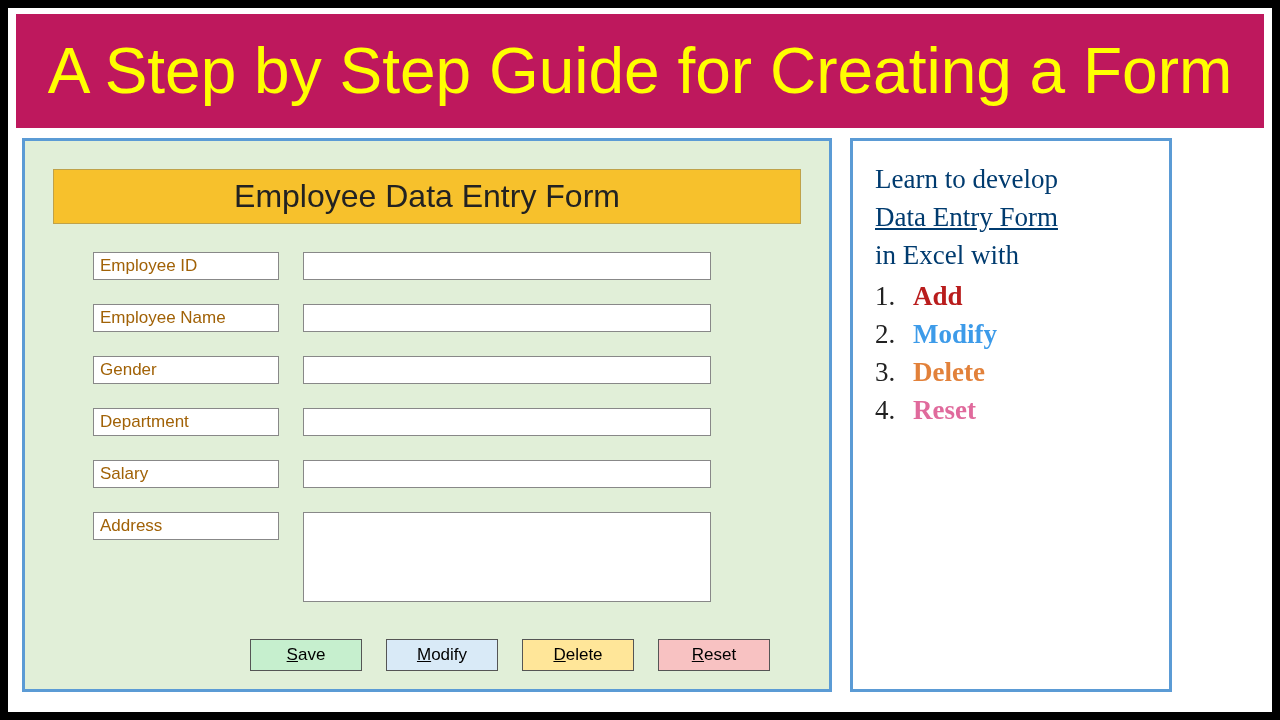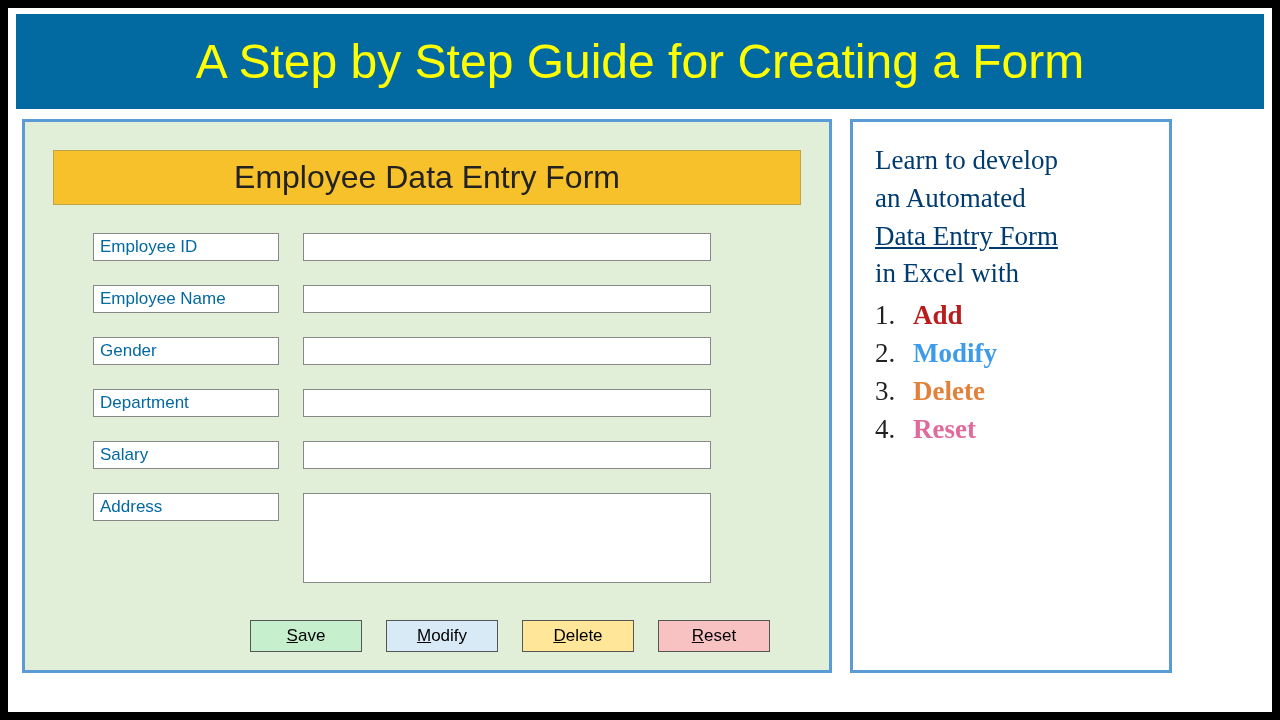--- a/index.html
+++ b/index.html
@@ -11,23 +11,23 @@
   overflow: hidden;
 }
 .outer {
   width: 1280px;
   height: 720px;
   border: 8px solid #000;
   background: #fff;
   position: relative;
 }
 .title-bar {
-  background: #0369a1;
+  background: #be185d;
   color: #ffff00;
-  font-size: 48px;
+  font-size: 64px;
   font-weight: 400;
   text-align: center;
   padding: 20px 16px;
   margin: 6px 8px 0 8px;
   font-family: "Segoe UI", Arial, sans-serif;
 }
 .content-row {
   display: flex;
   gap: 18px;
   padding: 10px 14px 0 14px;
@@ -59,21 +59,21 @@
   margin-bottom: 24px;
 }
 .field-label {
   width: 186px;
   height: 28px;
   background: #fff;
   border: 1px solid #888;
   font-size: 17px;
   padding: 3px 6px;
   text-align: left;
-  color: #0369a1;
+  color: #a16207;
 }
 .field-input {
   width: 408px;
   height: 28px;
   background: #fff;
   border: 1px solid #888;
 }
 .field-textarea {
   width: 408px;
   height: 90px;
@@ -173,21 +173,20 @@
           <span><span class="btn-letter">D</span><span>elete</span></span>
         </div>
         <div class="btn btn-reset">
           <span><span class="btn-letter">R</span><span>eset</span></span>
         </div>
       </div>
     </div>
 
     <div class="side-panel">
       <div>Learn to develop</div>
-      <div>an Automated</div>
       <div class="underlined">Data Entry Form</div>
       <div>in Excel with</div>
       <div class="side-list">
         <div class="side-item">
           <span class="side-num">1.</span>
           <span class="c-add">Add</span>
         </div>
         <div class="side-item">
           <span class="side-num">2.</span>
           <span class="c-modify">Modify</span>

